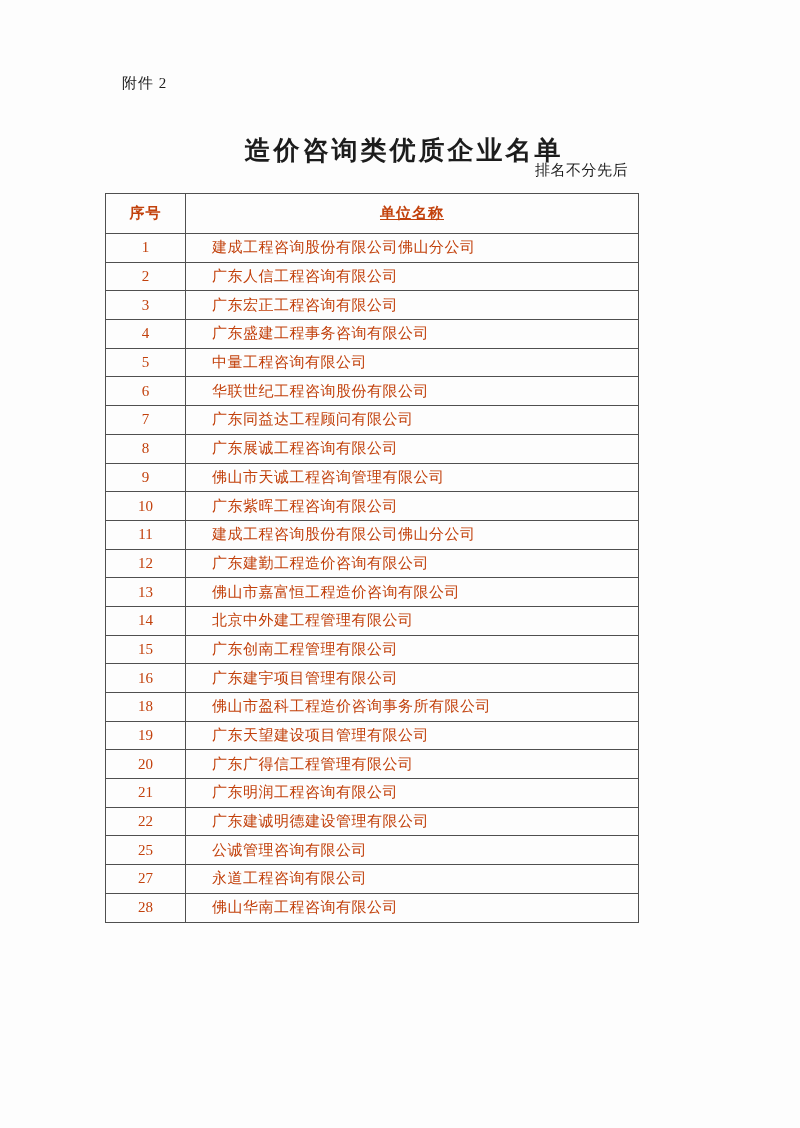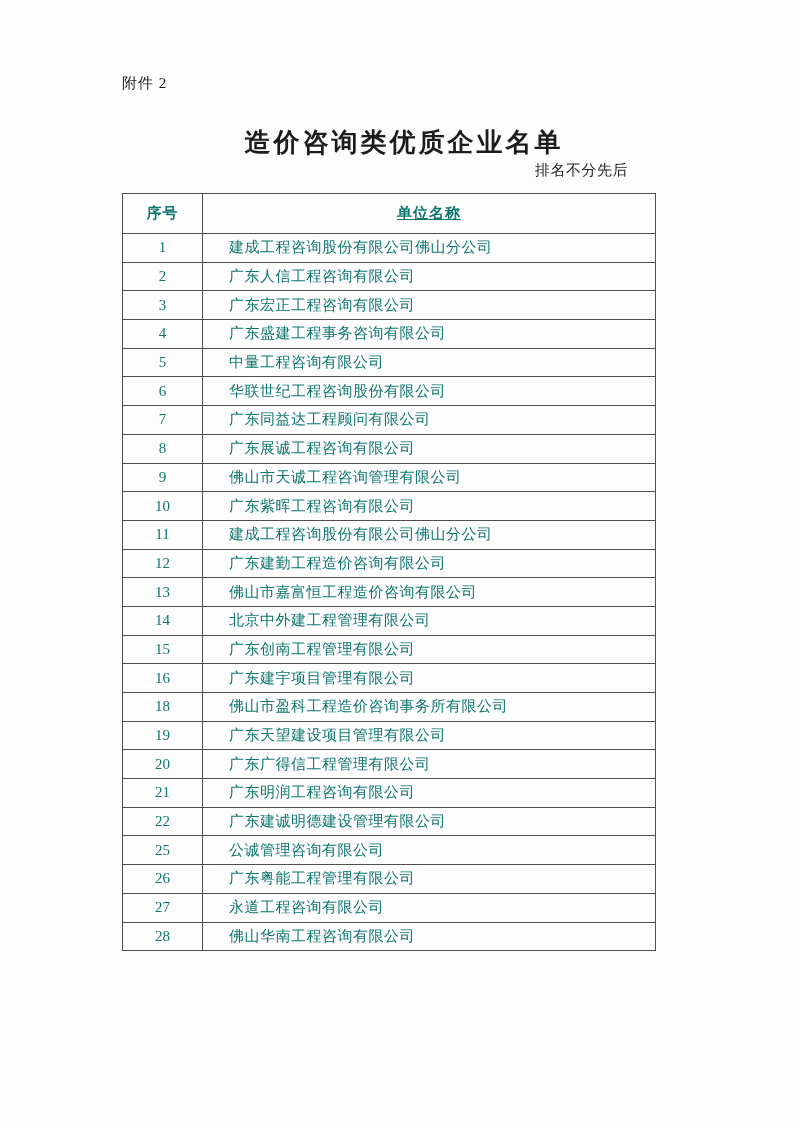--- a/index.html
+++ b/index.html
@@ -22,43 +22,43 @@
     left: 122px;
     top: 74px;
     font-size: 15px;
     letter-spacing: 1px;
   }
   .doc-title {
     position: absolute;
     left: 0;
     right: 0;
     top: 120px;
-    margin: 8px;
+    margin: 16px;
     text-align: center;
     font-size: 26px;
     font-weight: bold;
     letter-spacing: 3px;
     line-height: 1.15;
   }
   .ranking-note {
     position: absolute;
     top: 161px;
     right: 180px;
     font-size: 15px;
     letter-spacing: 0.5px;
   }
   table.company-table {
     position: absolute;
-    left: 122px;
+    left: 105px;
     top: 193px;
     width: 533px;
     border-collapse: collapse;
     table-layout: fixed;
     font-size: 15px;
-    color: #0f766e;
+    color: #c2410c;
   }
   table.company-table,
   table.company-table th,
   table.company-table td {
     border: 1px solid #4f4f4f;
   }
   table.company-table {
     border: 1.5px solid #3d3d3d;
   }
   .col-no { width: 80px; }
@@ -191,24 +191,20 @@
         </tr>
         <tr>
           <td class="cell-no">22</td>
           <td class="cell-name">广东建诚明德建设管理有限公司</td>
         </tr>
         <tr>
           <td class="cell-no">25</td>
           <td class="cell-name">公诚管理咨询有限公司</td>
         </tr>
         <tr>
-          <td class="cell-no">26</td>
-          <td class="cell-name">广东粤能工程管理有限公司</td>
-        </tr>
-        <tr>
           <td class="cell-no">27</td>
           <td class="cell-name">永道工程咨询有限公司</td>
         </tr>
         <tr>
           <td class="cell-no">28</td>
           <td class="cell-name">佛山华南工程咨询有限公司</td>
         </tr>
       </tbody>
   </table>
 

